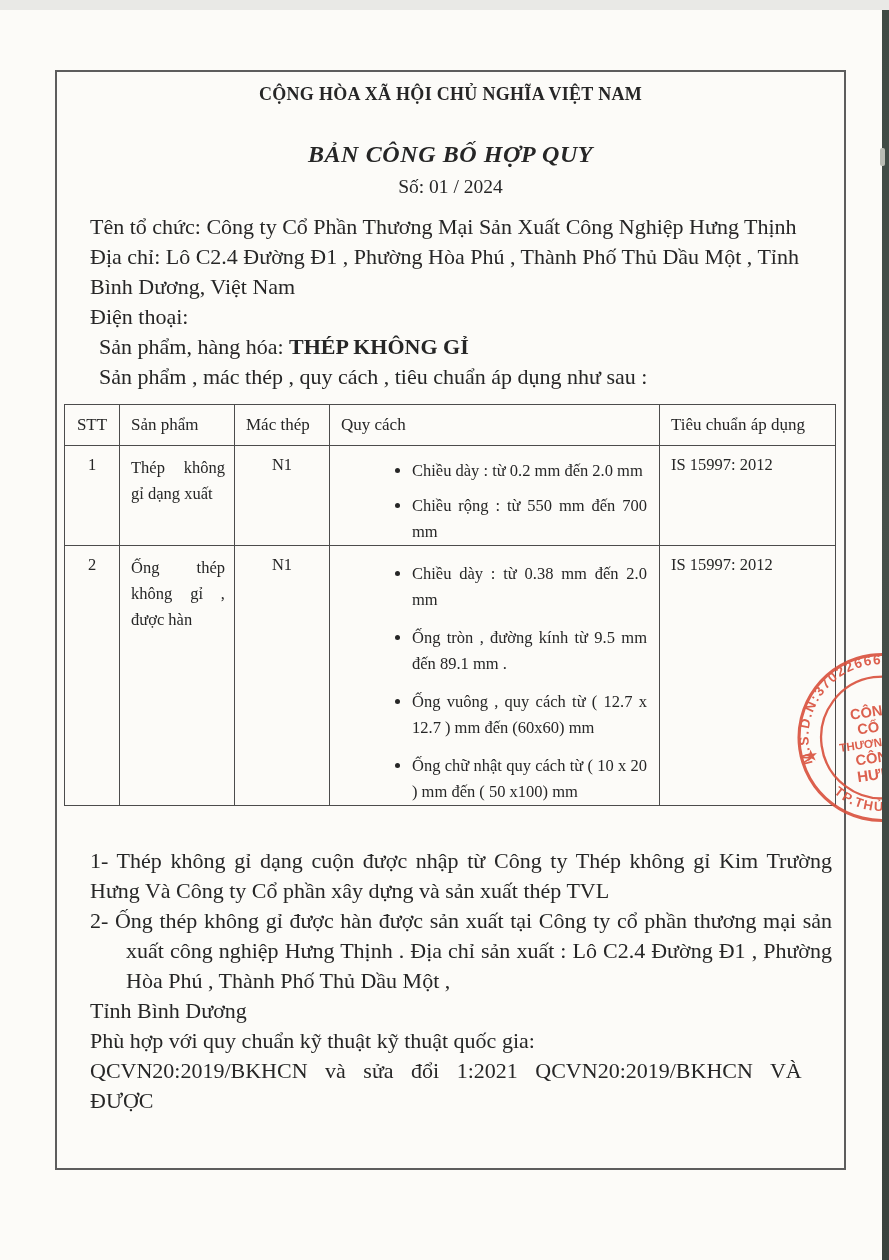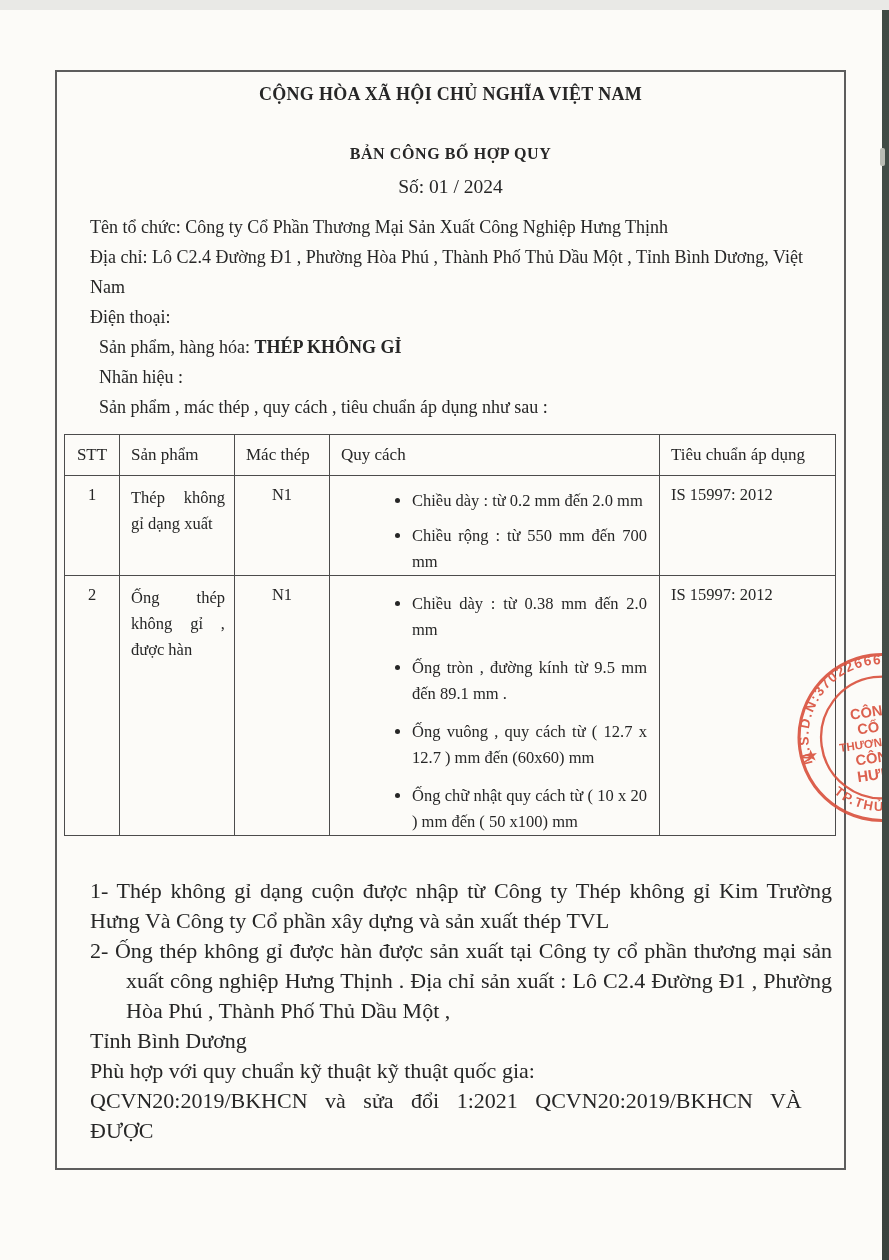--- a/index.html
+++ b/index.html
@@ -9,24 +9,24 @@
     background:#fcfbf8; overflow:hidden;
     font-family:"Liberation Serif", serif; color:#262626;
   }
   .frame {
     position:absolute; left:55px; top:60px; width:791px; height:1100px;
     border:2px solid #5d5d5d;
   }
   .nat-line1 { margin-top:10px; text-align:center; font-weight:bold; font-size:18px; line-height:24px; letter-spacing:0.3px; }
   .nat-line2 { margin-top:2px; text-align:center; font-weight:bold; font-size:17.5px; line-height:23px; }
   .nat-line2 .u { display:inline-block; padding:0 4px 1px 20px; border-bottom:2px solid #2e2e2e; }
-  .doc-title { margin-top:33px; text-align:center; font-weight:bold; font-size:16px; line-height:30px; letter-spacing:0.6px; }
+  .doc-title { margin-top:33px; text-align:center; font-weight:bold; font-size:24px; line-height:30px; letter-spacing:0.6px;font-style:italic; }
   .doc-no { margin-top:5px; text-align:center; font-size:19.5px; line-height:26px; }
 
-  .info { margin:12px 14px 0 33px; font-size:18px; line-height:30px; }
+  .info { margin:12px 14px 0 33px; font-size:22px; line-height:30px; }
   .info p { margin:0; }
   .indented { margin-left:9px !important; }
 
   table.spec {
     margin:12px 0 0 7px; border-collapse:collapse; table-layout:fixed;
     width:771px; font-size:16.5px;
   }
   table.spec col.c1{width:55px;} table.spec col.c2{width:115px;}
   table.spec col.c3{width:95px;} table.spec col.c4{width:330px;}
   table.spec col.c5{width:176px;}
@@ -72,21 +72,20 @@
     <div class="nat-line1">CỘNG HÒA XÃ HỘI CHỦ NGHĨA VIỆT NAM</div>
 
     <div class="doc-title">BẢN CÔNG BỐ HỢP QUY</div>
     <div class="doc-no">Số: 01 / 2024</div>
 
     <div class="info">
       <p>Tên tổ chức: Công ty Cổ Phần Thương Mại Sản Xuất Công Nghiệp Hưng Thịnh</p>
       <p>Địa chỉ: Lô C2.4 Đường Đ1 , Phường Hòa Phú , Thành Phố Thủ Dầu Một , Tỉnh Bình Dương, Việt Nam</p>
       <p>Điện thoại:</p>
       <p class="indented"><span>Sản phẩm, hàng hóa:</span> <b>THÉP KHÔNG GỈ</b></p>
-      <p class="indented">Nhãn hiệu :</p>
       <p class="indented">Sản phẩm , mác thép , quy cách , tiêu chuẩn áp dụng như sau :</p>
     </div>
 
     <table class="spec">
       <colgroup>
           <col class="c1">
           <col class="c2">
           <col class="c3">
           <col class="c4">
           <col class="c5">

